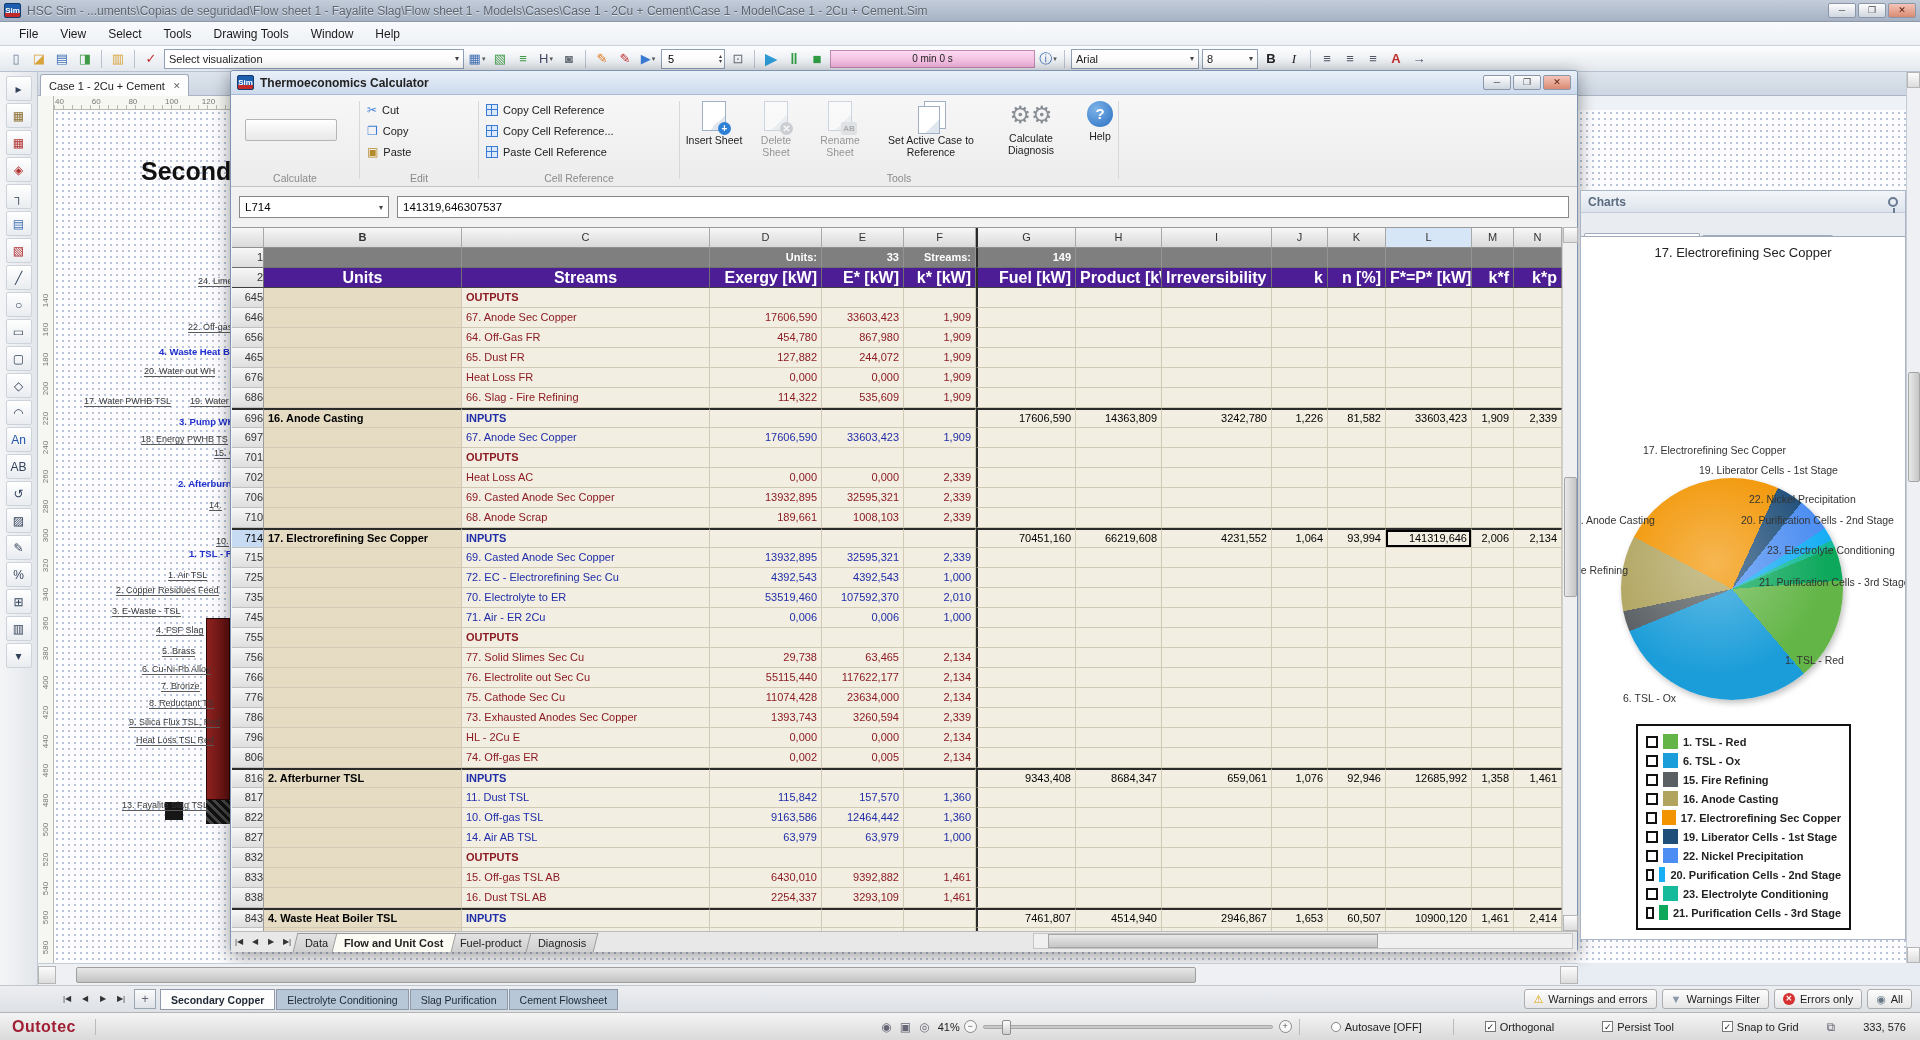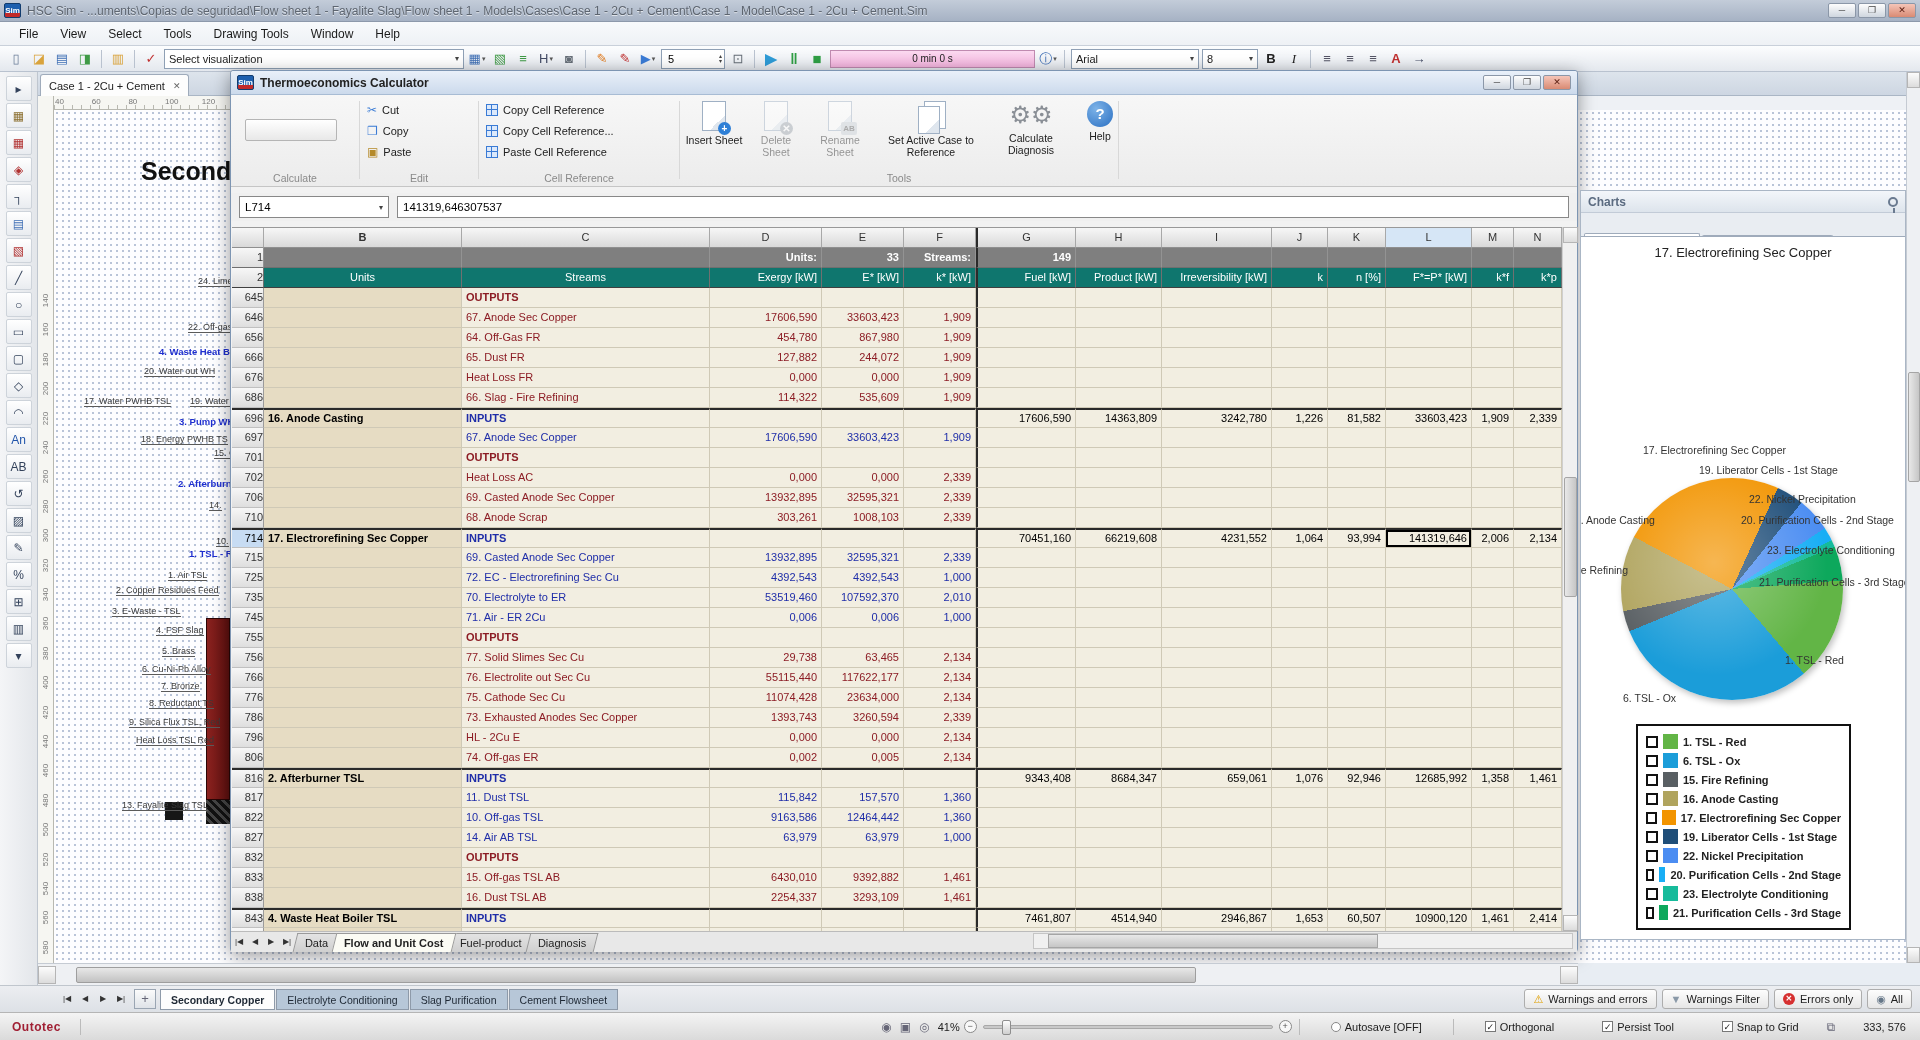--- a/index.html
+++ b/index.html
@@ -124,21 +124,21 @@
   .t-i{color:#1f2da8;}
   .c-stream.t-oh{color:#8c1c24;font-weight:bold;}
   .c-stream.t-u{color:#1f2da8;font-weight:bold;}
   .c-num.t-u,.c-num.t-oh{color:#000;}
   .selcell{box-shadow:inset 0 0 0 2px #000;}
   .hletters .cell{background:linear-gradient(#f7f7f7,#d9d9d9);border-right:1px solid #a8a8a8;border-bottom:1px solid #8f8f8f;
     text-align:center;color:#333;}
   .hletters .c-l{background:#d6e6f6;}
   .sumrow .cell{background:#7f7f7f;color:#fff;font-weight:bold;border-right:1px solid #939393;border-bottom:1px solid #6f6f6f;}
   .sumrow .gut{background:linear-gradient(#f7f7f7,#dedede);color:#333;font-weight:normal;}
-  .hdrrow .cell{background:#0f766e;color:#fff;font-weight:normal;font-size:11px;border-right:1px solid #707070;border-bottom:1px solid #3f3f3f;}
+  .hdrrow .cell{background:#4c1d95;color:#fff;font-weight:bold;font-size:16px;border-right:1px solid #707070;border-bottom:1px solid #3f3f3f;}
   .hdrrow .gut{background:linear-gradient(#f7f7f7,#dedede);color:#333;font-weight:normal;font-size:11px;}
   .hdrrow .c-unit,.hdrrow .c-stream{text-align:center;}
   .hdrrow .c-num{text-align:right;}
 
   #calc-vscroll{position:absolute;left:1331px;top:156px;width:15px;height:704px;background:#f0f0f0;border-left:1px solid #cfcfcf;}
   .scroll-arrow{position:absolute;left:0;width:15px;height:16px;background:linear-gradient(#fcfcfc,#dcdcdc);
     border:1px solid #b5b5b5;font-size:7px;color:#555;text-align:center;line-height:15px;}
   #calc-vthumb{position:absolute;left:1px;top:250px;width:13px;height:120px;background:linear-gradient(90deg,#e8e8e8,#c6c6c6);border:1px solid #a5a5a5;border-radius:2px;}
 
   #calc-tabstrip{position:absolute;left:0;top:860px;right:0;height:21px;background:#e8e8e8;border-top:1px solid #bbb;display:flex;align-items:center;}
@@ -193,21 +193,21 @@
   .sheet-tab.active{background:#fdfdfd;font-weight:bold;}
   #warnrow{margin-left:auto;display:flex;gap:5px;padding-right:8px;}
   .warn-btn{height:20px;display:flex;align-items:center;gap:5px;padding:0 8px;font-size:11px;color:#222;
     background:linear-gradient(#fdfdfd,#e6e6e6);border:1px solid #adadad;border-radius:3px;}
   .warn-glyph{font-size:11px;}
   .err-circle{width:12px;height:12px;border-radius:50%;background:#d63030;color:#fff;font-size:8px;font-weight:bold;text-align:center;line-height:12px;}
 
   
   #statusbar{position:absolute;left:0;top:1012px;width:1920px;height:28px;background:linear-gradient(#f4f4f4,#dadada);
     border-top:1px solid #b5b5b5;display:flex;align-items:center;}
-  #brand{font-size:12px;font-weight:bold;color:#a01f33;padding:0 12px;letter-spacing:.5px;}
+  #brand{font-size:16px;font-weight:bold;color:#a01f33;padding:0 12px;letter-spacing:.5px;}
   .st-sep{width:1px;height:16px;background:#bbb;margin:0 7px;}
   .st-icon{font-size:12px;color:#667;margin:0 4px;}
   #zoom-label{font-size:11px;color:#222;margin:0 4px;}
   .zoom-circle{width:13px;height:13px;border:1px solid #888;border-radius:50%;font-size:9px;line-height:11px;text-align:center;color:#555;background:#f8f8f8;}
   #zoom-track{width:290px;height:4px;background:#c9c9c9;border:1px solid #a8a8a8;border-radius:2px;position:relative;margin:0 6px;}
   #zoom-thumb{position:absolute;left:18px;top:-6px;width:9px;height:15px;background:linear-gradient(#fdfdfd,#cfcfcf);border:1px solid #8e8e8e;border-radius:2px;}
   .radio{width:10px;height:10px;border:1px solid #888;border-radius:50%;background:#fff;margin-right:4px;}
   .st-text{font-size:11px;color:#222;white-space:nowrap;}
   .checkbox{width:11px;height:11px;border:1px solid #777;background:#fff;font-size:9px;line-height:10px;text-align:center;color:#222;margin-right:4px;}
   .st-toggle{display:flex;align-items:center;margin:0 24px;}
@@ -635,21 +635,21 @@
           <div class="cell c-g c-num t-o"></div>
           <div class="cell c-h c-num t-o"></div>
           <div class="cell c-i c-num t-o"></div>
           <div class="cell c-j c-num t-o"></div>
           <div class="cell c-k c-num t-o"></div>
           <div class="cell c-l c-num t-o"></div>
           <div class="cell c-m c-num t-o"></div>
           <div class="cell c-n c-num t-o"></div>
         </div>
         <div class="srow">
-          <div class="cell c-num gut">666</div>
+          <div class="cell c-num gut">465</div>
           <div class="cell c-unit"></div>
           <div class="cell c-stream t-o">65. Dust FR</div>
           <div class="cell c-d c-num t-o">127,882</div>
           <div class="cell c-e c-num t-o">244,072</div>
           <div class="cell c-f c-num t-o">1,909</div>
           <div class="cell c-g c-num t-o"></div>
           <div class="cell c-h c-num t-o"></div>
           <div class="cell c-i c-num t-o"></div>
           <div class="cell c-j c-num t-o"></div>
           <div class="cell c-k c-num t-o"></div>
@@ -766,21 +766,21 @@
           <div class="cell c-j c-num t-o"></div>
           <div class="cell c-k c-num t-o"></div>
           <div class="cell c-l c-num t-o"></div>
           <div class="cell c-m c-num t-o"></div>
           <div class="cell c-n c-num t-o"></div>
         </div>
         <div class="srow">
           <div class="cell c-num gut">710</div>
           <div class="cell c-unit"></div>
           <div class="cell c-stream t-o">68. Anode Scrap</div>
-          <div class="cell c-d c-num t-o">303,261</div>
+          <div class="cell c-d c-num t-o">189,661</div>
           <div class="cell c-e c-num t-o">1008,103</div>
           <div class="cell c-f c-num t-o">2,339</div>
           <div class="cell c-g c-num t-o"></div>
           <div class="cell c-h c-num t-o"></div>
           <div class="cell c-i c-num t-o"></div>
           <div class="cell c-j c-num t-o"></div>
           <div class="cell c-k c-num t-o"></div>
           <div class="cell c-l c-num t-o"></div>
           <div class="cell c-m c-num t-o"></div>
           <div class="cell c-n c-num t-o"></div>

